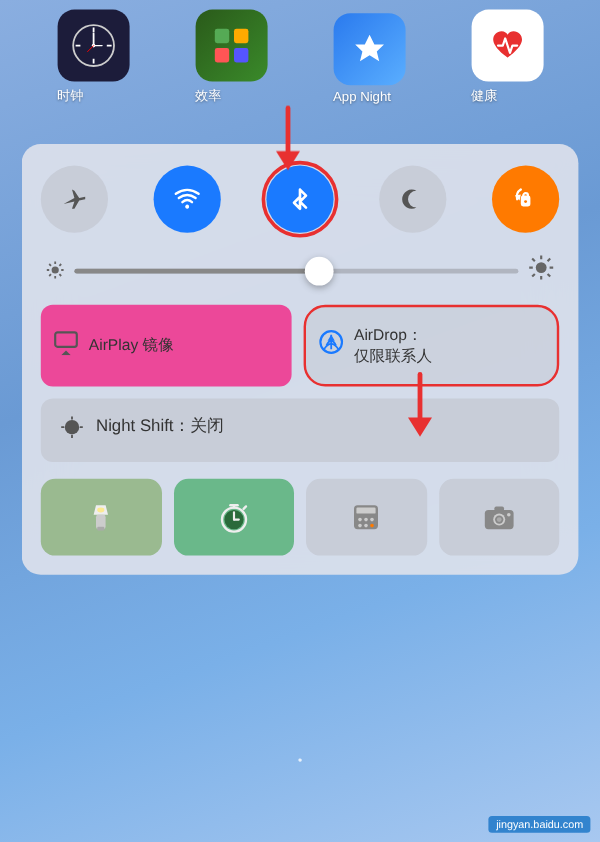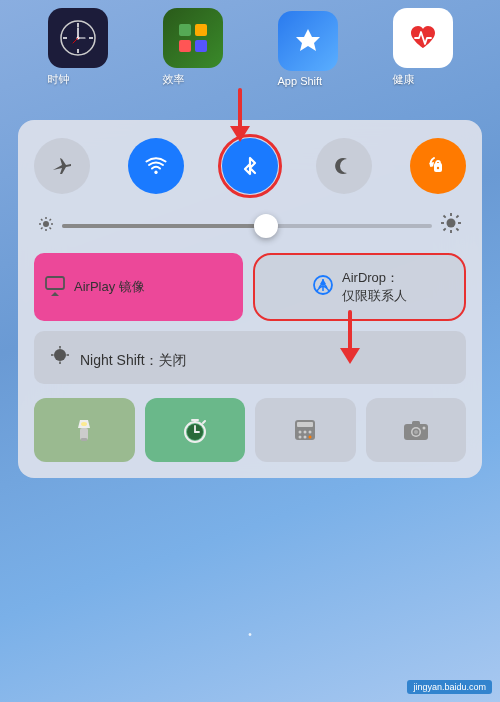--- a/index.html
+++ b/index.html
@@ -186,21 +186,20 @@
       display: flex;
       align-items: center;
       gap: 8px;
       cursor: pointer;
     }
 
     .action-btn.highlighted {
       background: rgba(200, 205, 216, 0.7);
       border: 2px solid #e83030;
       border-radius: 18px;
-      justify-content: center;
     }
 
     .action-icon {
       font-size: 20px;
       color: #555;
     }
 
     .action-icon-blue {
       font-size: 20px;
       color: #1a7aff;
@@ -211,21 +210,21 @@
       color: #333;
       font-weight: 500;
     }
 
     
     .night-row {
       background: #c8cdd8;
       border-radius: 10px;
       padding: 14px 16px;
       display: flex;
-      align-items: flex-end;
+      align-items: flex-start;
       gap: 10px;
       margin-bottom: 14px;
       cursor: pointer;
     }
 
     .night-icon {
       font-size: 18px;
       color: #555;
     }
 
@@ -357,21 +356,21 @@
     </div>
     <span class="app-label">效率</span>
   </div>
 
   <div class="app-icon-wrap">
     <div class="appstore-face">
       <svg width="36" height="36" viewBox="0 0 36 36">
         <path d="M18 6 L22 14 L30 14 L24 20 L26 28 L18 23 L10 28 L12 20 L6 14 L14 14 Z" fill="white"></path>
       </svg>
     </div>
-    <span class="app-label">App Shift</span>
+    <span class="app-label">App Night</span>
   </div>
 
   <div class="app-icon-wrap">
     <div class="health-face">
       <svg width="36" height="36" viewBox="0 0 36 36">
         <path d="M18 28 C18 28 6 20 6 13 C6 9 9 6 13 6 C15.5 6 17.5 7.5 18 9 C18.5 7.5 20.5 6 23 6 C27 6 30 9 30 13 C30 20 18 28 18 28Z" fill="#e83030"></path>
         <polyline points="10,18 14,18 16,12 20,24 22,18 26,18" fill="none" stroke="white" stroke-width="1.8" stroke-linecap="round" stroke-linejoin="round"></polyline>
       </svg>
     </div>
     <span class="app-label">健康</span>

